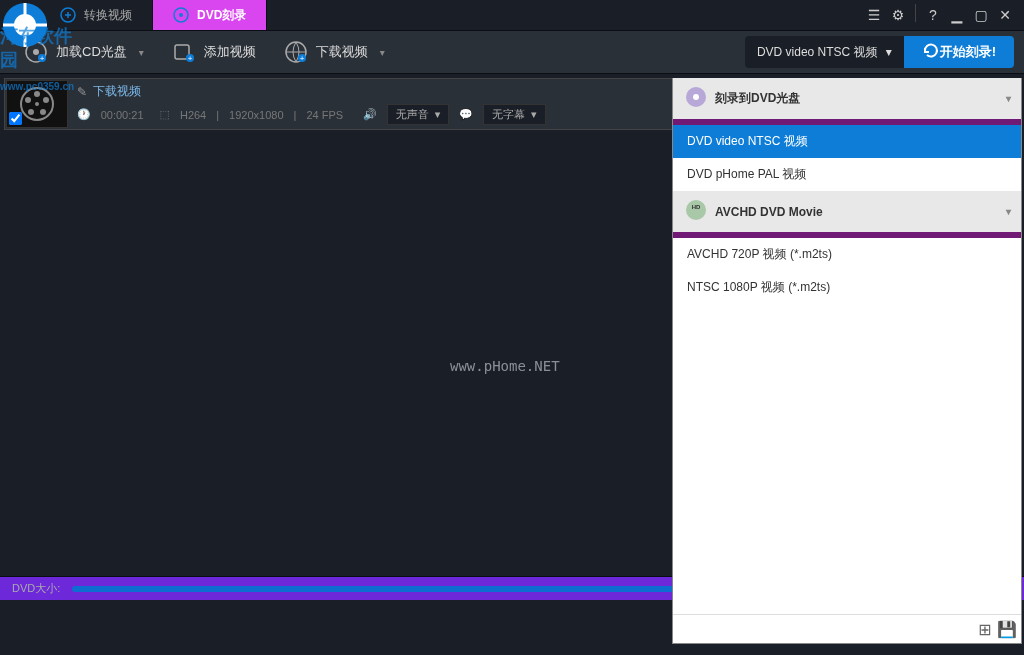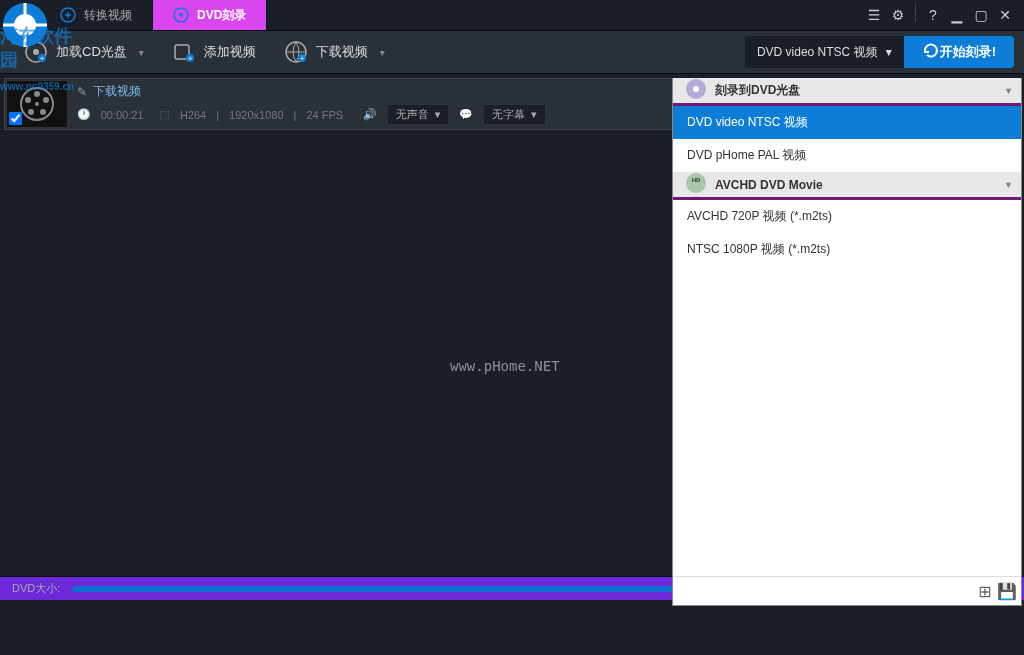--- a/index.html
+++ b/index.html
@@ -30,21 +30,21 @@
 .video-thumb { width: 62px; height: 48px; background: #111; display: flex; align-items: center; justify-content: center; border: 1px solid #333; margin: 1px; position: relative; }
 .video-checkbox { position: absolute; bottom: 2px; left: 2px; }
 .video-info { flex: 1; padding: 4px 8px; }
 .video-title-row { display: flex; align-items: center; gap: 6px; color: #7bb8e8; font-size: 12px; }
 .video-meta-row { display: flex; align-items: center; gap: 10px; color: #777; font-size: 11px; margin-top: 4px; }
 .meta-select { background: #1a1e26; color: #aaa; padding: 2px 8px; font-size: 11px; border: 1px solid #333; display: inline-flex; align-items: center; gap: 6px; }
 .video-actions { display: flex; align-items: center; gap: 8px; padding: 0 8px; color: #888; }
 .va-icon { width: 20px; height: 20px; display: flex; align-items: center; justify-content: center; cursor: pointer; }
 
 .dropdown-panel { position: absolute; top: 0; right: 2px; width: 350px; background: #fff; border: 1px solid #888; z-index: 100; border-top: none; }
-.dp-header { background: #e8e8e8; padding: 0 12px; display: flex; align-items: center; gap: 8px; font-size: 12px; font-weight: bold; color: #333; border-bottom: 3px solid #701a75; position: relative; }
+.dp-header { background: #e8e8e8; padding: 8px 12px; display: flex; align-items: center; gap: 8px; font-size: 12px; font-weight: bold; color: #333; border-bottom: 6px solid #701a75; position: relative; }
 .dp-header .expand-arrow { position: absolute; right: 10px; color: #888; font-size: 10px; }
 .dp-item { padding: 8px 14px; font-size: 12px; color: #333; cursor: pointer; }
 .dp-item.selected { background: #0d7dd8; color: #fff; }
 .red-box { position: absolute; border: 3px solid #e00000; pointer-events: none; }
 
 .watermark-main { position: absolute; left: 450px; top: 280px; color: #8a8f98; font-size: 14px; font-family: monospace; pointer-events: none; }
 .watermark-logo { position: absolute; left: 0; top: 0; color: #0d7dd8; font-size: 20px; font-weight: bold; opacity: 0.7; pointer-events: none; z-index: 11; margin-top: 24px; }
 
 .bottom-bar { position: absolute; bottom: 30px; left: 0; right: 0; height: 24px; background: #6d28d9; display: flex; align-items: center; padding: 0 12px; font-size: 11px; color: #aaa; border-top: 1px solid #0a0e14; }
 .slider-track { flex: 1; height: 6px; background: #0d6dd0; margin: 0 12px; border-radius: 3px; position: relative; }

